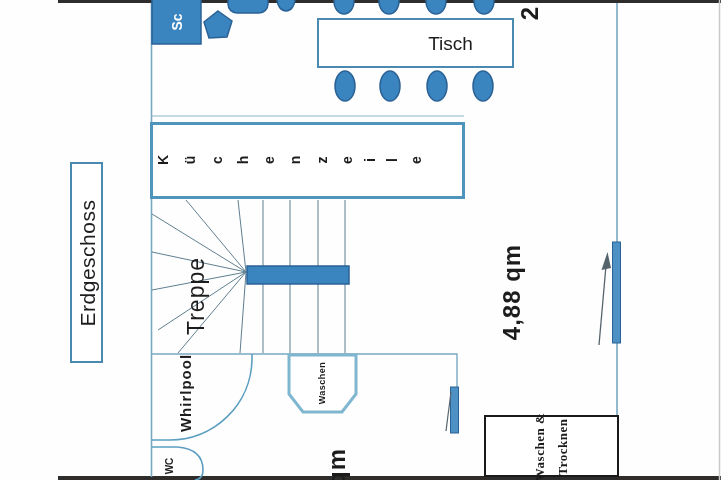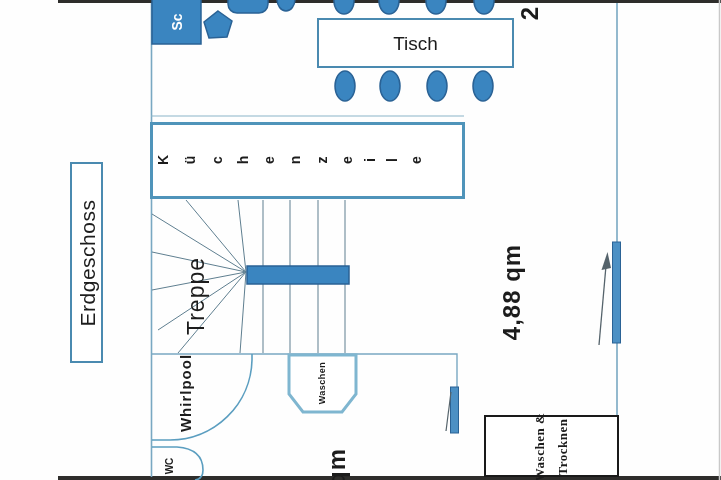--- a/index.html
+++ b/index.html
@@ -1,18 +1,18 @@
 <!DOCTYPE html>
 <html><head>
 <meta charset="utf-8">
 <style>
   html,body{margin:0;padding:0;background:#fff;}
   #plan{position:relative;width:721px;height:480px;background:#fefefe;overflow:hidden;
         font-family:"Liberation Sans",sans-serif;color:#1c1c1c;}
-  .abs{position:absolute;}
+  .abs{position:absolute;padding-left:35px;}
   
   .vtext{position:absolute;transform:translate(-50%,-50%) rotate(-90deg);
          transform-origin:center;white-space:nowrap;line-height:1;}
   .box{position:absolute;background:#fff;box-sizing:border-box;}
   .b-blue{border:2.5px solid #4a8ab0;}
   .strip{position:absolute;left:58px;width:663px;background:#2e2d2b;}
   .floor-label{font-size:21px;letter-spacing:.5px;}
   .treppe{font-size:23px;letter-spacing:1px;}
   .whirl{font-size:15px;font-weight:600;letter-spacing:1px;}
   .small{font-size:9px;font-weight:600;letter-spacing:.5px;}

